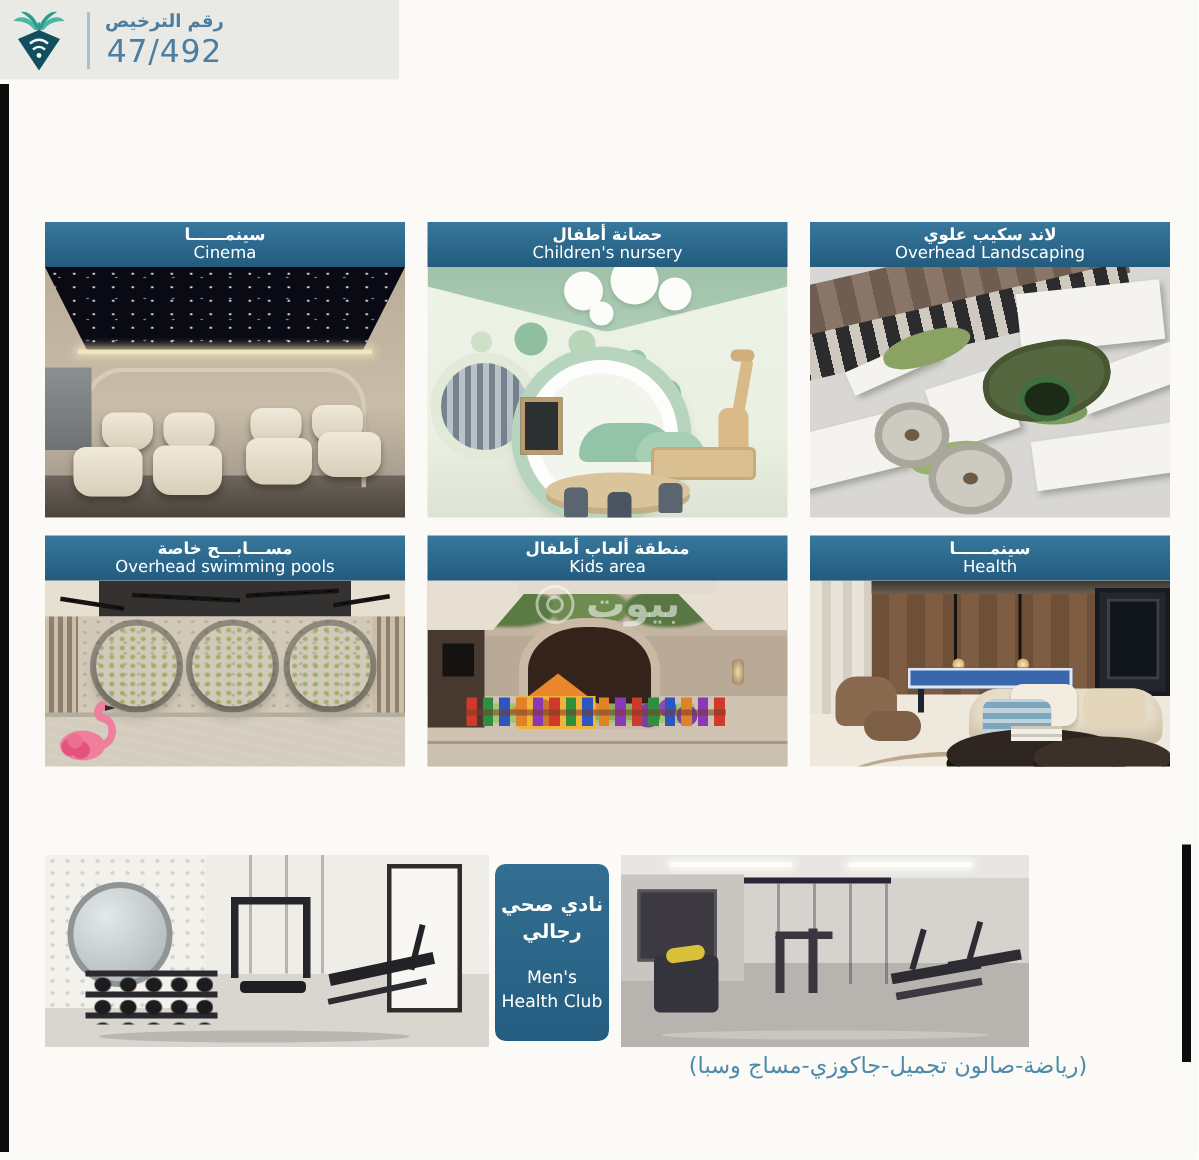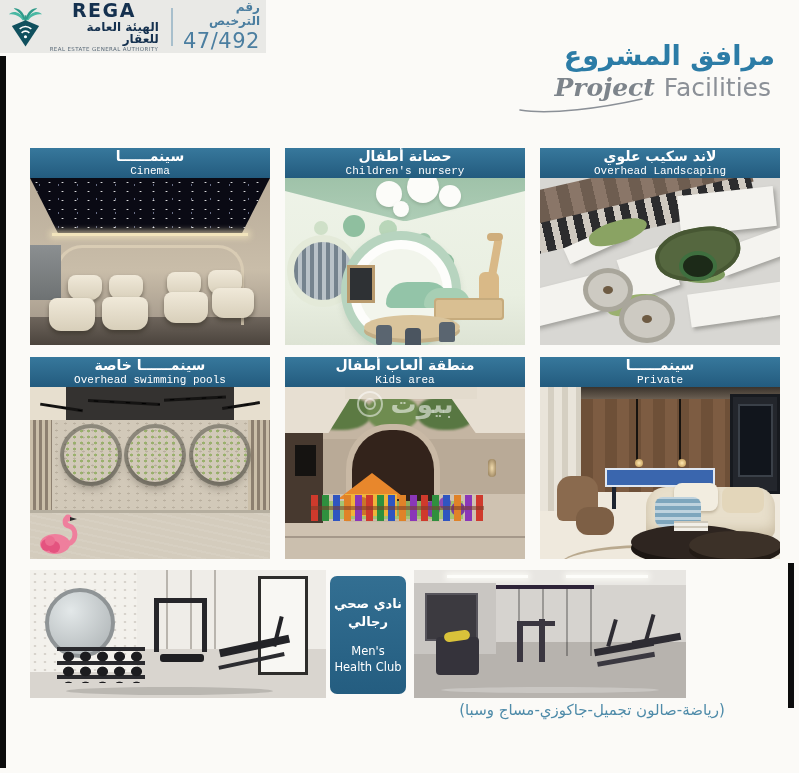--- a/index.html
+++ b/index.html
@@ -27,26 +27,26 @@
   .title-ar{font-size:27px;font-weight:bold;color:#2c7ca6;direction:rtl;}
   .title-en{position:relative;margin-top:2px;font-size:25px;color:#8b9097;
             display:flex;justify-content:flex-end;align-items:baseline;gap:9px;padding-right:4px;}
   .title-script{font-family:"DejaVu Serif",serif;font-style:italic;font-weight:bold;color:#7d848b;}
   .title-swash{position:absolute;left:-38px;bottom:-12px;}
 
   
   .card-bar{position:absolute;height:30px;background:linear-gradient(180deg,#37789c,#235b7e);
             color:#fff;display:flex;flex-direction:column;align-items:center;justify-content:center;
             line-height:1.1;z-index:3;}
-  .bar-ar{font-size:14px;font-weight:bold;direction:rtl;}
-  .bar-en{font-size:11px;font-family:Liberation Mono, monospace;}
+  .bar-ar{font-size:11px;font-weight:bold;direction:rtl;}
+  .bar-en{font-size:11px;}
   .c1{left:30px;width:240px;} .c2{left:285px;width:240px;} .c3{left:540px;width:240px;}
   .r1bar{top:148px;} .r2bar{top:357px;}
   .photo{position:absolute;overflow:hidden;z-index:1;}
-  .r1img{top:178px;height:167px;} .r2img{top:387px;height:172px;}
+  .r1img{top:178px;height:167px;} .r2img{top:387px;height:124px;}
   .photo *{position:absolute;}
 
   
   .sc-cinema{background:linear-gradient(180deg,#b9ac99 0%,#c9bda9 55%,#978c80 100%);}
   .cin-ceiling{top:0;left:0;right:0;height:34%;background-color:#0a0a14;
     background-image:radial-gradient(rgba(255,255,255,.85) .7px,transparent 1.2px),
                      radial-gradient(rgba(205,215,255,.6) .6px,transparent 1px);
     background-size:13px 9px,19px 14px;clip-path:polygon(0 0,100% 0,88% 100%,12% 100%);}
   .cin-cove{top:33%;left:9%;right:9%;height:3px;background:#f2e4bc;box-shadow:0 0 6px 2px rgba(242,228,188,.8);}
   .cin-frame{left:11%;right:11%;top:40%;height:46%;border:3px solid #ded1b8;border-bottom:none;
@@ -277,42 +277,27 @@
       <path d="M20 14 C14 4 6 4 3 8 C10 8 14 10 17 14 Z" fill="#49b8a3"></path>
       <path d="M20 14 C26 4 34 4 37 8 C30 8 26 10 23 14 Z" fill="#49b8a3"></path>
       <path d="M20 13 C18 5 12 1 8 2 C13 5 16 8 18 13 Z" fill="#2e9b8a"></path>
       <path d="M20 13 C22 5 28 1 32 2 C27 5 24 8 22 13 Z" fill="#2e9b8a"></path>
       <rect x="19" y="9" width="2" height="8" fill="#2e9b8a"></rect>
       <path d="M6 20 L20 14 L34 20 L20 41 Z" fill="#10505e"></path>
       <path d="M14 23 q6 -5 12 0" stroke="#ffffff" fill="none" stroke-width="1.6"></path>
       <path d="M16 27 q4 -3.5 8 0" stroke="#ffffff" fill="none" stroke-width="1.6"></path>
       <circle cx="20" cy="31" r="1.6" fill="#ffffff"></circle>
     </svg>
-    <div class="rega-text">
-      <span class="rega-name">REGA</span>
-      <span class="rega-ar">الهيئة العامة للعقار</span>
-      <span class="rega-en">REAL ESTATE GENERAL AUTHORITY</span>
-    </div>
     <div class="logo-divider"></div>
     <div class="license">
       <span class="license-label">رقم الترخيص</span>
       <span class="license-number">47/492</span>
     </div>
   </div>
 
-  <div class="title-block">
-    <div class="title-ar">مرافق المشروع</div>
-    <div class="title-en">
-      <span class="title-script">Project</span>
-      <span>Facilities</span>
-      <svg class="title-swash" width="130" height="18" viewBox="0 0 130 18">
-        <path d="M4 14 C34 19 86 12 126 3" fill="none" stroke="#8b9097" stroke-width="1.6" stroke-linecap="round"></path>
-      </svg>
-    </div>
-  </div>
 
   <div class="card-bar c1 r1bar">
     <span class="bar-ar">سينمــــــا</span>
     <span class="bar-en">Cinema</span>
   </div>
   <div class="card-bar c2 r1bar">
     <span class="bar-ar">حضانة أطفال</span>
     <span class="bar-en">Children's nursery</span>
   </div>
   <div class="card-bar c3 r1bar">
@@ -378,30 +363,30 @@
     <div class="tramp"></div>
     <div class="planter p1">
         <i></i>
       </div>
     <div class="planter p2">
         <i></i>
       </div>
   </div>
 
   <div class="card-bar c1 r2bar">
-    <span class="bar-ar">سينمــــــا خاصة</span>
+    <span class="bar-ar">مســـابـــح خاصة</span>
     <span class="bar-en">Overhead swimming pools</span>
   </div>
   <div class="card-bar c2 r2bar">
     <span class="bar-ar">منطقة ألعاب أطفال</span>
     <span class="bar-en">Kids area</span>
   </div>
   <div class="card-bar c3 r2bar">
     <span class="bar-ar">سينمــــــا</span>
-    <span class="bar-en">Private</span>
+    <span class="bar-en">Health</span>
   </div>
 
   <div class="photo c1 r2img sc-pool">
     <div class="pool-ceiling"></div>
     <div class="track t1"></div>
     <div class="track t2"></div>
     <div class="track t3"></div>
     <div class="track t4"></div>
     <div class="pool-wall"></div>
     <div class="slats sl-l"></div>

